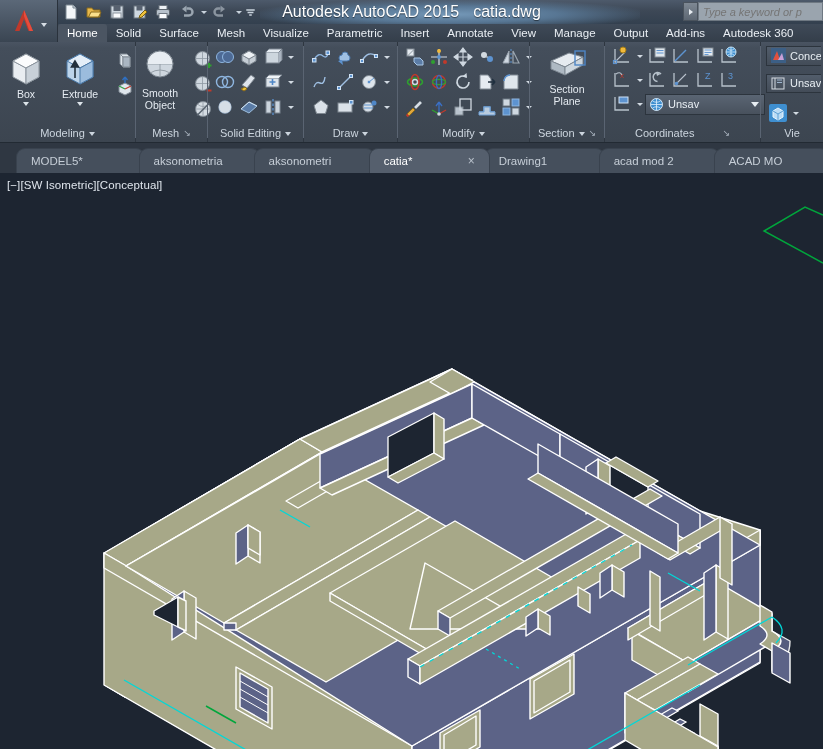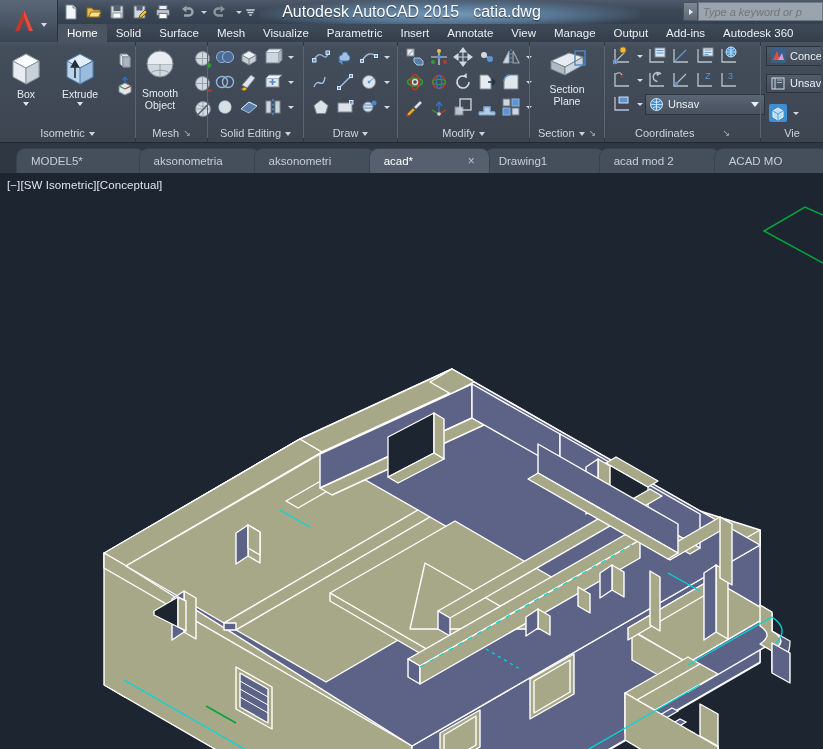--- a/index.html
+++ b/index.html
@@ -296,21 +296,21 @@
             <svg width="22" height="22" viewBox="0 0 22 22">
               <path d="M5 11 L11 8 L17 11 L17 17 L11 20 L5 17 Z" fill="#dfe6ec" stroke="#818b95"></path>
               <path d="M11 8 L11 2 M11 2 L8.5 5 M11 2 L13.5 5" stroke="#2f6fc0" stroke-width="1.4" fill="none"></path>
               <path d="M11 14 L17 11" stroke="#c0392b" stroke-width="1.2"></path>
               <path d="M11 14 L5 11" stroke="#2f9e44" stroke-width="1.2"></path>
             </svg>
           </div>
         </div>
       </div>
       <div class="panel-title">
-        <span>Isometric</span>
+        <span>Modeling</span>
         <span class="car"></span>
       </div>
     </div>
 
     <div class="panel" style="width:72px">
       <div class="panel-body">
         <div class="bigbtn" style="width:44px">
           <svg width="38" height="38" viewBox="0 0 38 38">
             <circle cx="19" cy="17" r="13" fill="#cfd7df" stroke="#78828c"></circle>
             <path d="M6 17 h26 M19 4 v26 M9 8 q10 6 20 0 M9 26 q10 -6 20 0" fill="none" stroke="#8e98a2" stroke-width=".9"></path>
@@ -814,21 +814,21 @@
     <div class="dtab" style="width:134px">
       <span>MODEL5*</span>
     </div>
     <div class="dtab" style="width:126px">
       <span>aksonometria</span>
     </div>
     <div class="dtab" style="width:126px">
       <span>aksonometri</span>
     </div>
     <div class="dtab active" style="width:126px">
-      <span>acad*</span>
+      <span>catia*</span>
       <span class="closex" style="margin-left:auto">×</span>
     </div>
     <div class="dtab" style="width:126px">
       <span>Drawing1</span>
     </div>
     <div class="dtab" style="width:126px">
       <span>acad mod 2</span>
     </div>
     <div class="dtab" style="width:120px">
       <span>ACAD MO</span>

